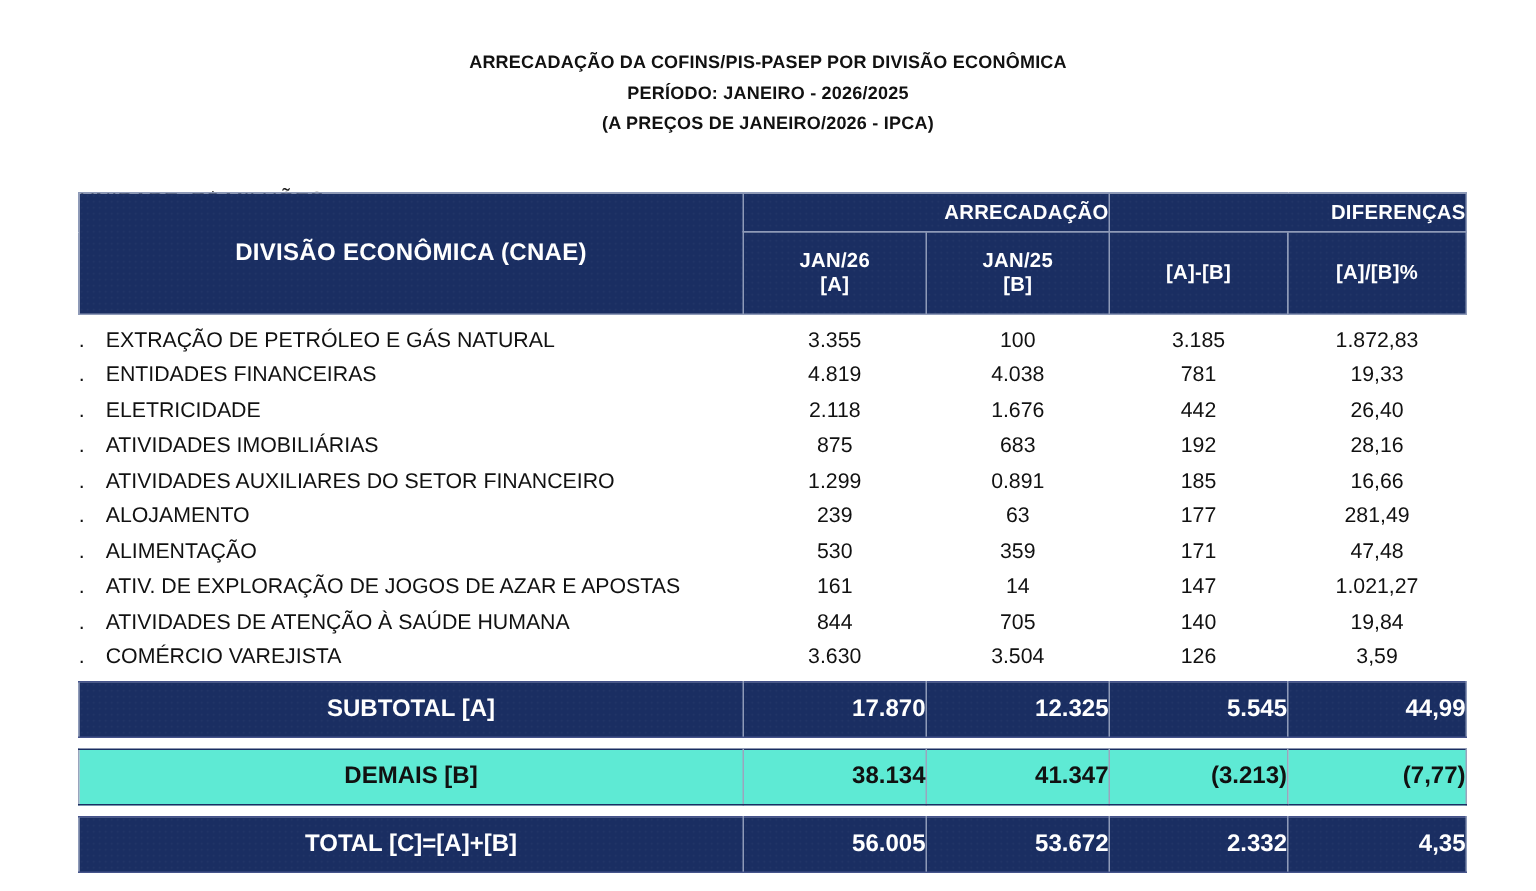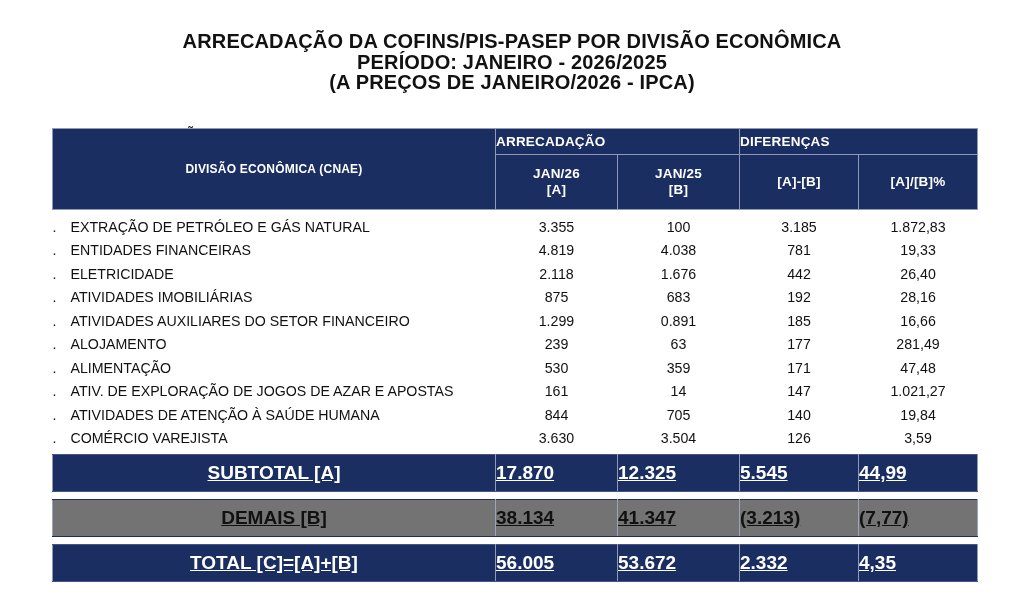--- a/index.html
+++ b/index.html
@@ -20,21 +20,21 @@
     width: 1024px;
     height: 594px;
   }
 
   
   .title-block {
     padding-top: 31px;
     text-align: center;
   }
   .title-line {
-    font-size: 20px;
+    font-size: 12px;
     font-weight: bold;
     letter-spacing: 0.15px;
     line-height: 20.5px;
     color: #111111;
   }
 
   
   .unit-label {
     position: absolute;
     left: 53px;
@@ -74,34 +74,34 @@
   th {
     padding: 0;
     margin: 0;
     font-weight: bold;
     font-size: 13.5px;
     letter-spacing: 0.2px;
     border: 1px solid #8e9ab8;
   }
   th.group-head {
     height: 25px;
-    text-align: left;
+    text-align: right;
     vertical-align: middle;
   }
   th.sub-head {
     height: 54px;
     text-align: center;
     vertical-align: middle;
     line-height: 16px;
   }
   th.label-head {
     height: 79px;
     text-align: center;
     vertical-align: middle;
-    font-size: 12px;
+    font-size: 16px;
   }
 
   
   tbody tr.data-row td {
     height: 23.5px;
     padding: 0;
     font-size: 14.2px;
     color: #111111;
     border: none;
     vertical-align: middle;
@@ -121,43 +121,43 @@
     text-align: center;
     padding-right: 13px;
     font-variant-numeric: tabular-nums;
   }
 
   
   tr.sum-row td {
     height: 36px;
     padding: 0;
     vertical-align: middle;
-    font-size: 19px;
+    font-size: 16px;
     font-weight: bold;
     border-left: 1px solid #8e9ab8;
     border-right: 1px solid #8e9ab8;
-    text-decoration: underline;
   }
   tr.sum-row.navy-row td {
     border-top: 1px solid #45538a;
     border-bottom: 1px solid #45538a;
   }
   tr.sum-row.white-row td {
-    background: #737373;
+    background: #5eead4;
     color: #111111;
     border-top: 1px solid #1a2e62;
     border-bottom: 1px solid #1a2e62;
     border-left: 1px solid #9aa4bd;
     border-right: 1px solid #9aa4bd;
   }
   td.sum-label {
     text-align: center;
     padding-right: 18px;
   }
   td.sum-num {
+    text-align: right;
     padding-right: 13px;
     font-variant-numeric: tabular-nums;
     margin-top: 24px;
   }
   .neg {
     color: #ee2a24;
   }
   .spacer-row td {
     height: 6px;
     padding: 0;

